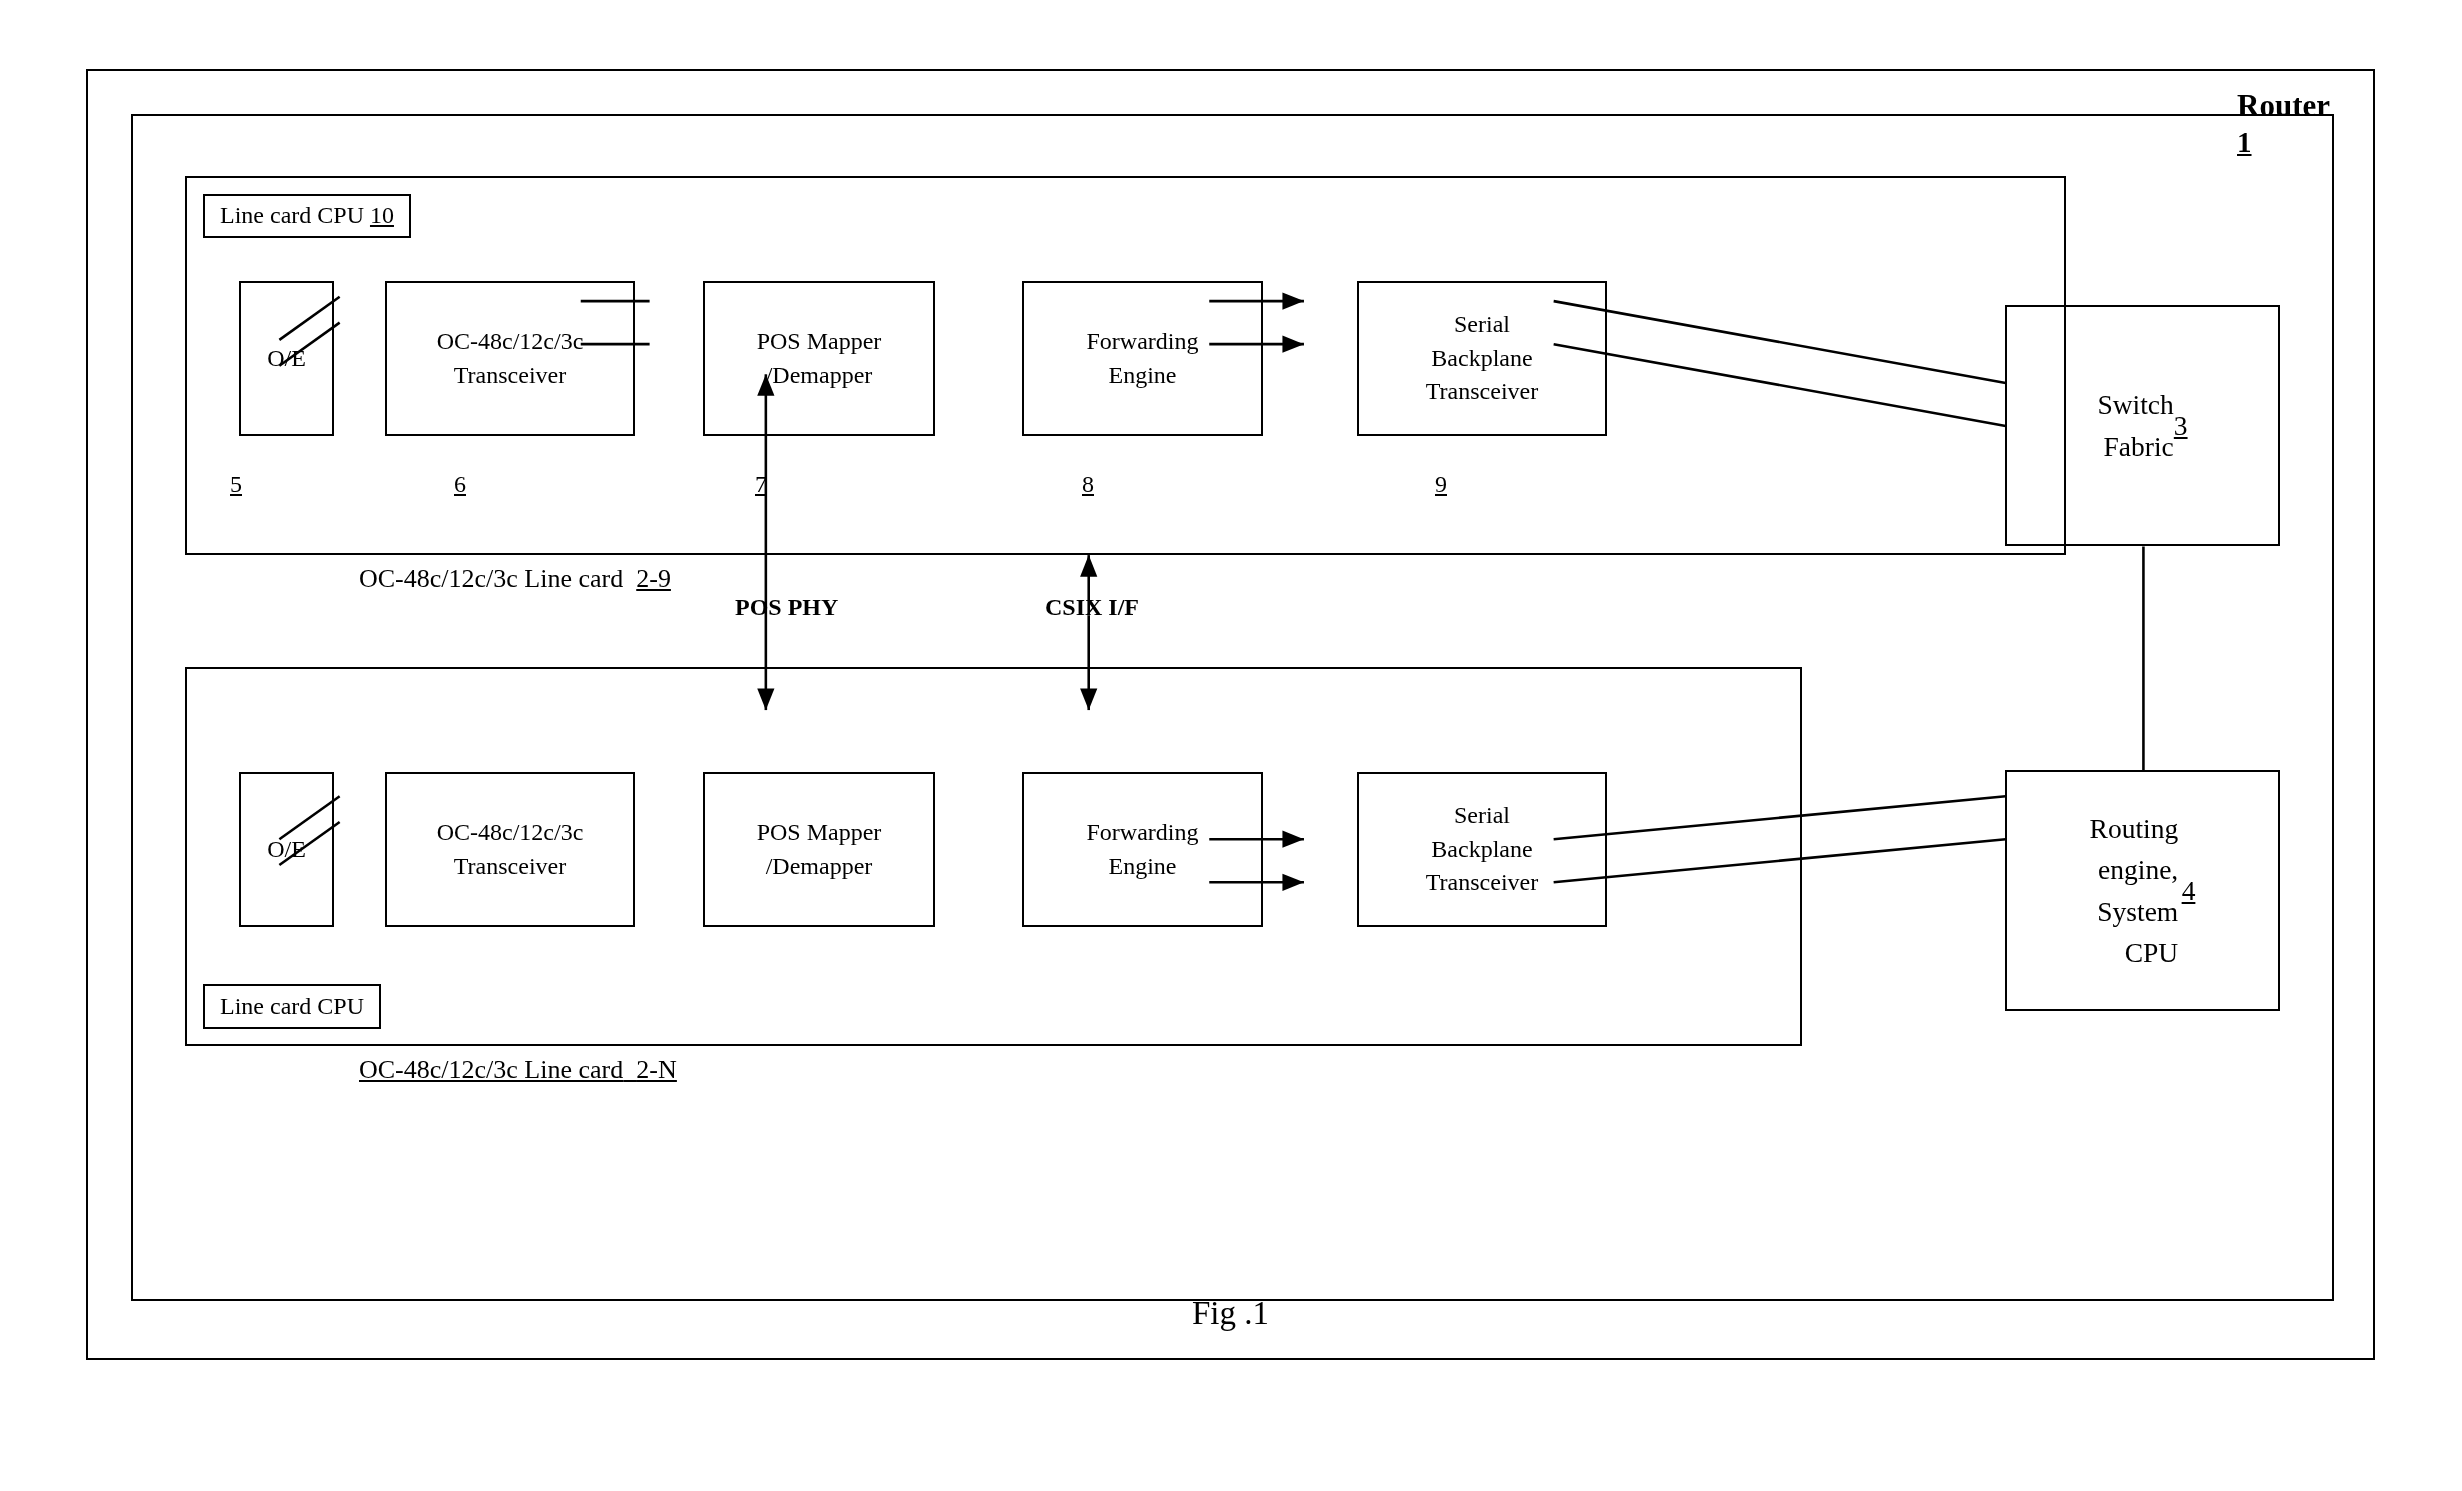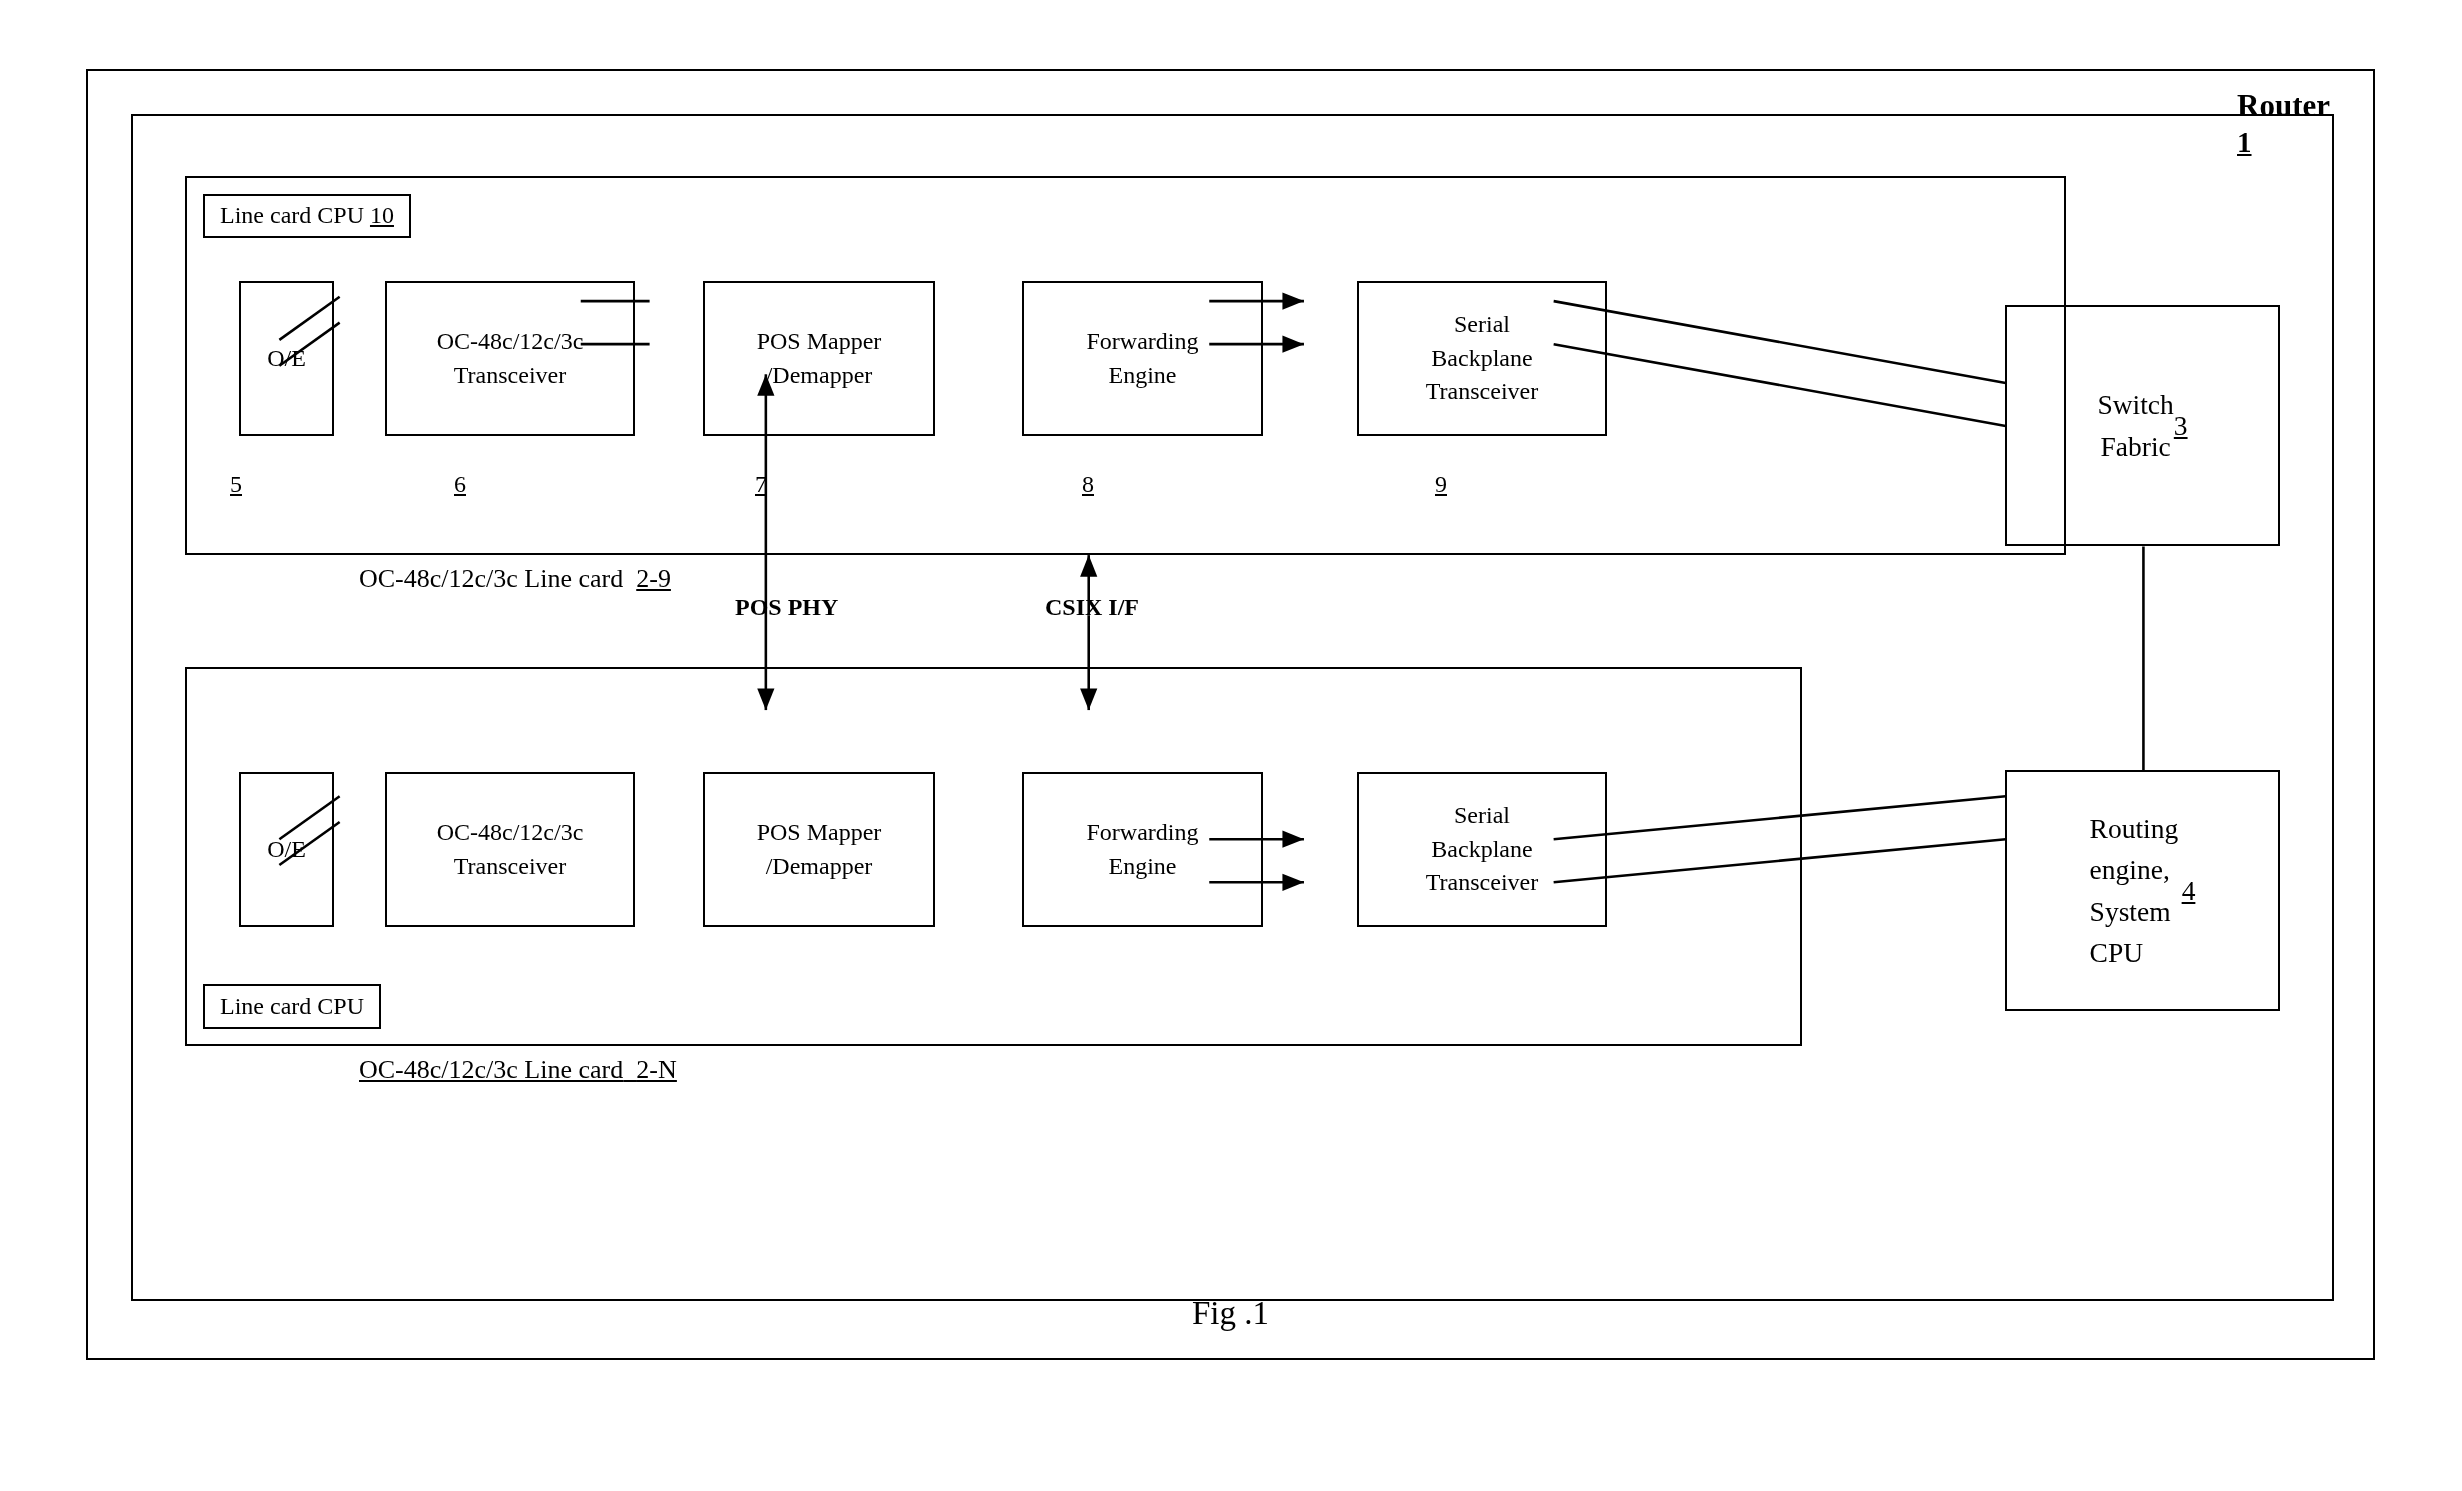--- a/index.html
+++ b/index.html
@@ -123,25 +123,25 @@
         <div style="position:absolute; top:103px; left:835px; width:241px; height:155px; border:2.6px solid #000; display:flex; align-items:center; justify-content:center; font-size:24px; text-align:center; line-height:1.4;">
           Forwarding<br>Engine
         </div>
 
         <div style="position:absolute; top:103px; left:1170px; width:250px; height:155px; border:2.6px solid #000; display:flex; align-items:center; justify-content:center; font-size:24px; text-align:center; line-height:1.4;">
           Serial<br>Backplane<br>Transceiver
         </div>
 
       </div>
 
-      <div style="position:absolute; top:189px; right:52px; width:275px; height:241px; border:2.6px solid #000; display:flex; align-items:center; justify-content:center; font-size:27.5px; text-align:center; line-height:1.5;">
+      <div style="position:absolute; top:189px; right:52px; width:275px; height:241px; border:2.6px solid #000; display:flex; align-items:center; justify-content:center; font-size:27.5px; text-align:right; line-height:1.5;">
         Switch<br>Fabric <span style="text-decoration:underline;">3</span>
       </div>
 
-      <div style="position:absolute; top:654px; right:52px; width:275px; height:241px; border:2.6px solid #000; display:flex; align-items:center; justify-content:center; font-size:27.5px; text-align:left; line-height:1.5;">
+      <div style="position:absolute; top:654px; right:52px; width:275px; height:241px; border:2.6px solid #000; display:flex; align-items:center; justify-content:center; font-size:27.5px; text-align:right; line-height:1.5;">
         Routing<br>engine,<br>System<br>CPU <span style="text-decoration:underline; margin-left:3.4px;">4</span>
       </div>
 
       <svg style="position:absolute;top:0;left:0;width:100%;height:100%;pointer-events:none;overflow:visible;" viewBox="0 0 2554 1374" width="2197" height="1182">
 
         <line x1="170" y1="260" x2="240" y2="210" stroke="#000" stroke-width="3"></line>
         <line x1="170" y1="290" x2="240" y2="240" stroke="#000" stroke-width="3"></line>
 
         <line x1="520" y1="215" x2="600" y2="215" stroke="#000" stroke-width="3"></line>
         <line x1="520" y1="265" x2="600" y2="265" stroke="#000" stroke-width="3"></line>

